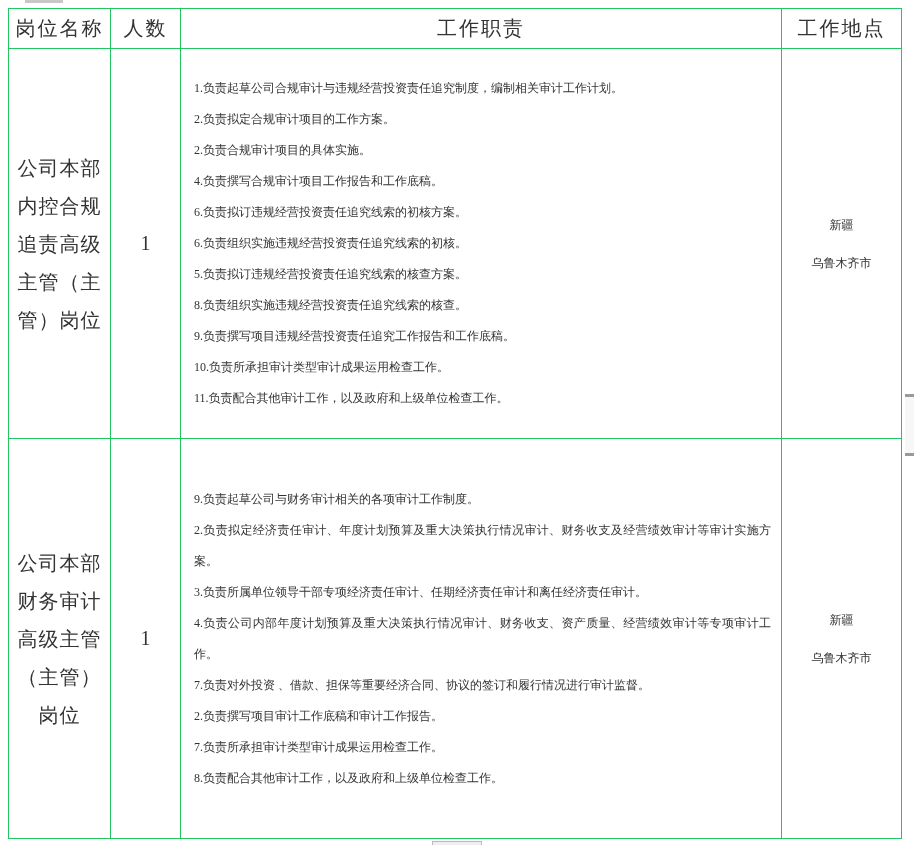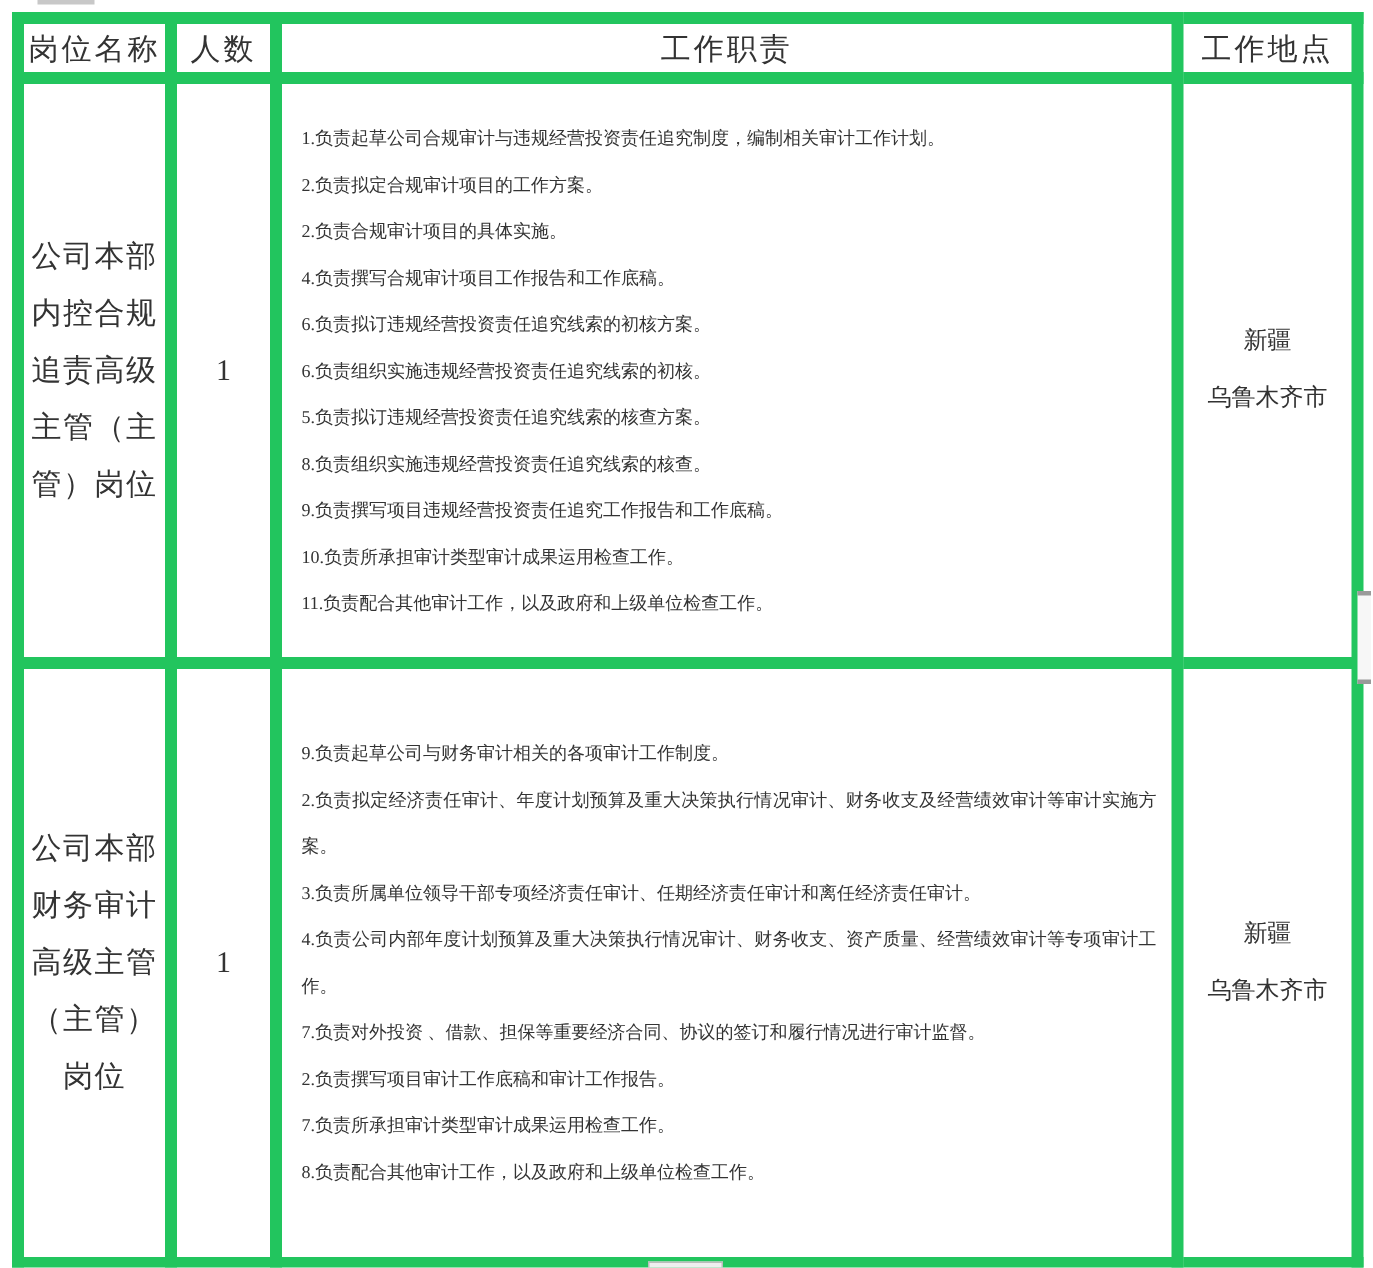--- a/index.html
+++ b/index.html
@@ -16,21 +16,21 @@
   }
   table.job-table {
     position: absolute;
     left: 8px; top: 8px;
     width: 893px;
     border-collapse: collapse;
     table-layout: fixed;
     color: #333333;
   }
   table.job-table th, table.job-table td {
-    border: 8px solid #22c55e;
+    border: 1px solid #22c55e;
     vertical-align: middle;
   }
   th.hdr {
     height: 40px;
     font-weight: normal;
     font-size: 20px;
     text-align: center;
     letter-spacing: 2px;
     color: #333333;
   }
@@ -52,21 +52,21 @@
   }
   .duty {
     font-size: 12px;
     line-height: 31px;
     text-align: justify;
     text-justify: inter-ideograph;
     color: #333333;
   }
   td.loc-cell {
     text-align: center;
-    font-size: 16px;
+    font-size: 12px;
     line-height: 38px;
     white-space: pre-line;
   }
   tr.row-1 { height: 390px; }
   tr.row-2 { height: 400px; }
 
   
   .artifact-top-left {
     position: absolute;
     left: 25px; top: 0; width: 38px; height: 3px;

